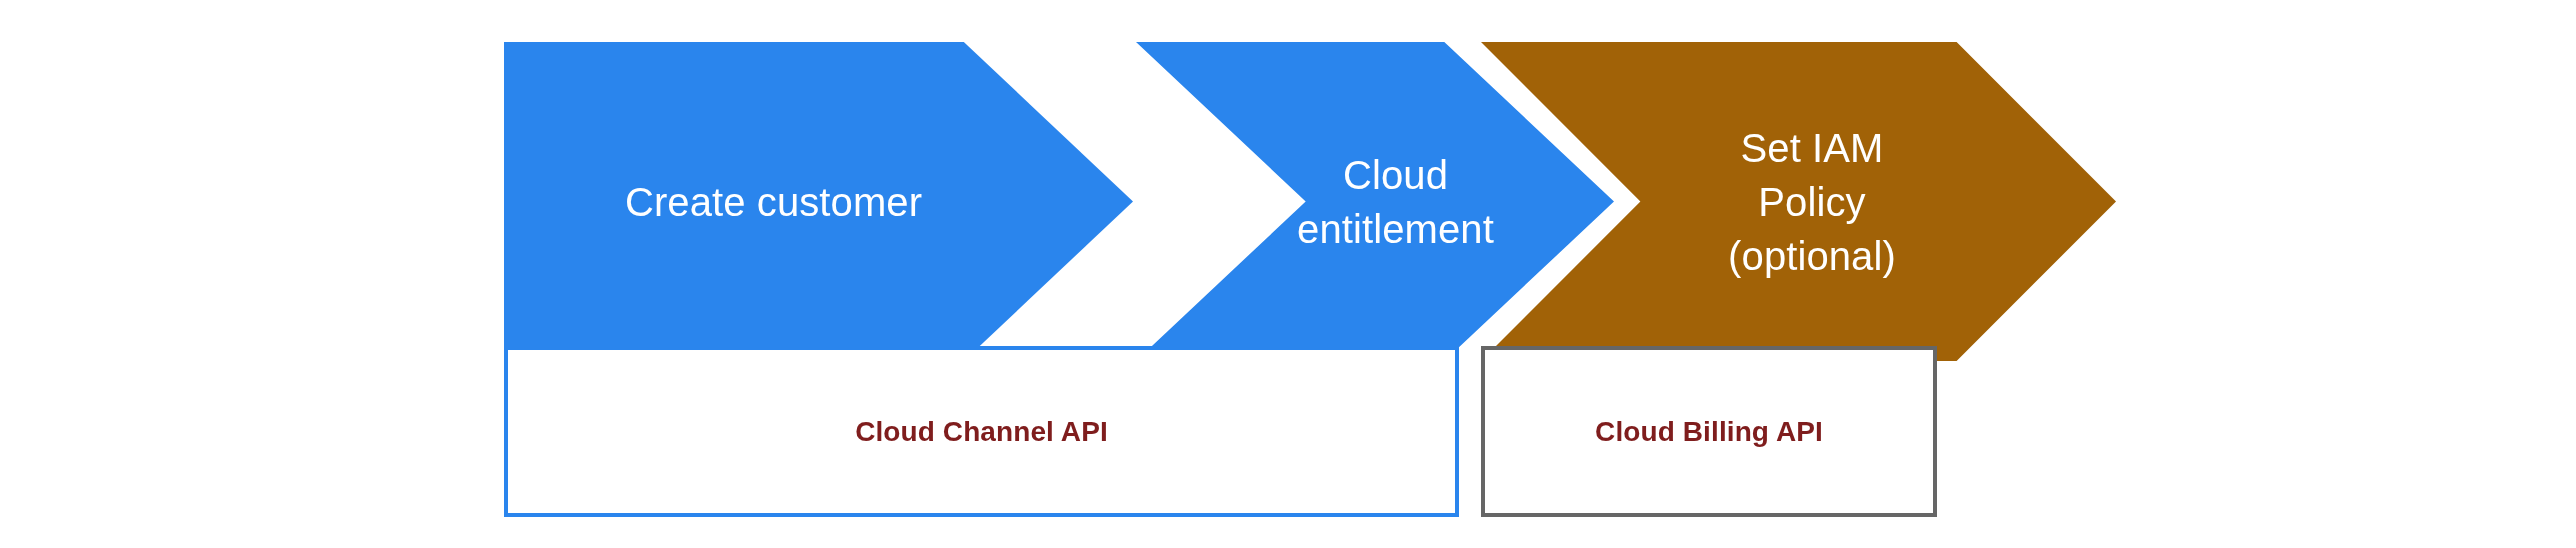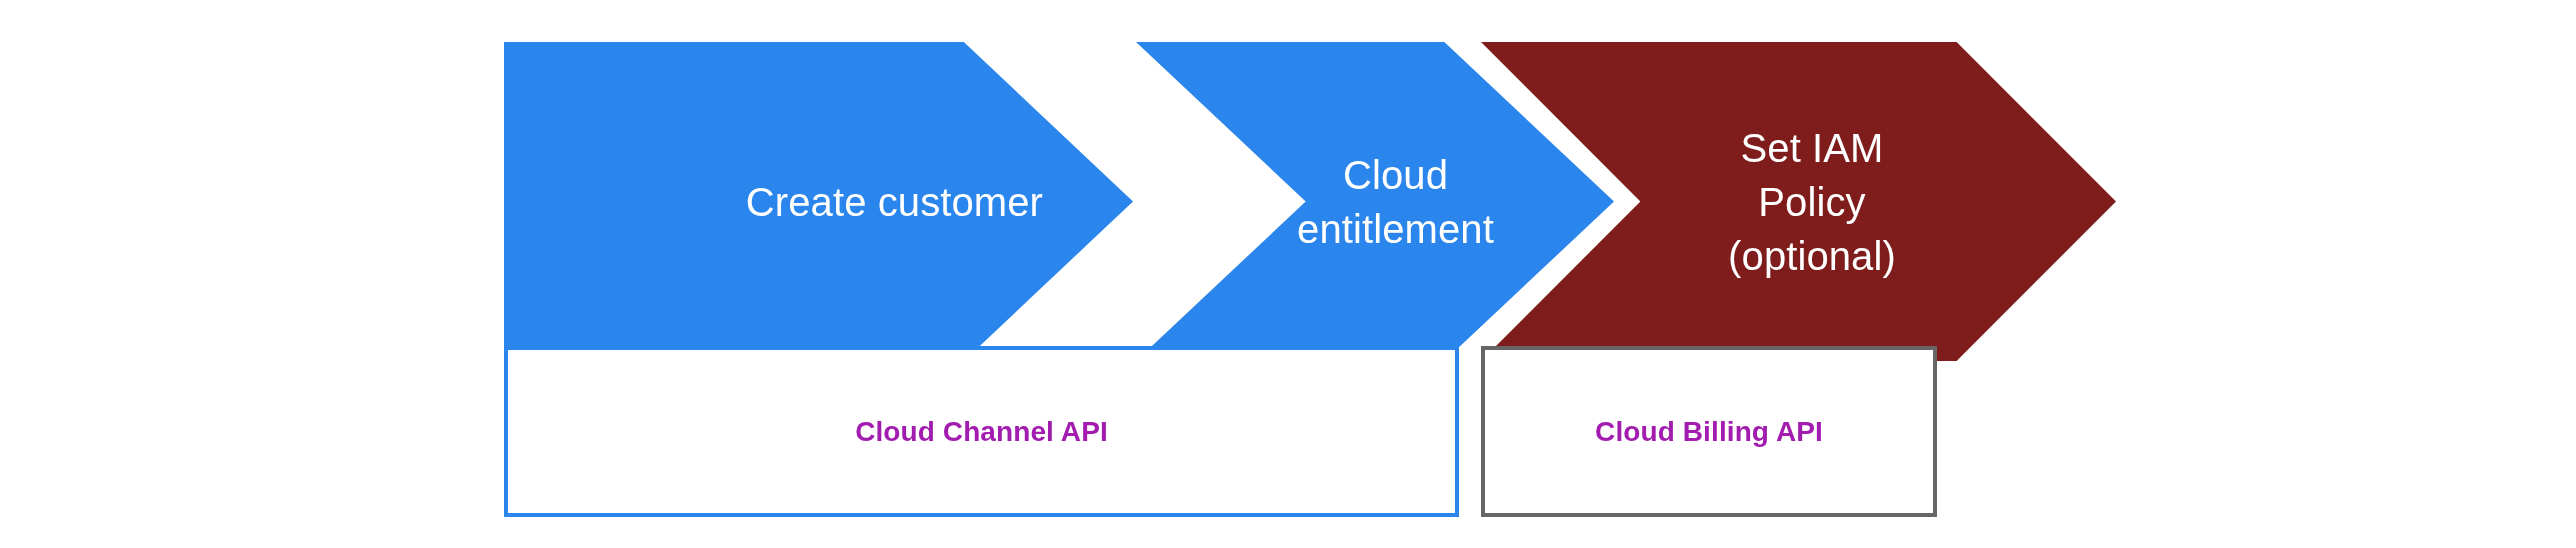--- a/index.html
+++ b/index.html
@@ -40,38 +40,37 @@
     box-sizing: border-box;
   }
 
   
   #chevron-create-customer {
     left: 504px;
     width: 629px;
     background: #2a85ed;
     clip-path: polygon(0 0, 73.1% 0, 100% 50%, 73.1% 100%, 0 100%);
     padding-right: 90px;
-    justify-content: flex-end;
   }
 
   
   #chevron-create-entitlement {
     left: 1136px;
     width: 478px;
     background: #2a85ed;
     clip-path: polygon(0 0, 64.5% 0, 100% 50%, 64.5% 100%, 0 100%, 35.5% 50%);
     padding-left: 145px;
     padding-right: 104px;
   }
 
   
   #chevron-set-iam-policy {
     left: 1481px;
     width: 635px;
-    background: #7f1d1d;
+    background: #a16207;
     clip-path: polygon(0 0, 74.9% 0, 100% 50%, 74.9% 100%, 0 100%, 25.1% 50%);
     padding-left: 159px;
     padding-right: 132px;
   }
 
   .chevron-label {
     color: #ffffff;
     font-size: 40px;
     line-height: 54px;
     text-align: center;
@@ -98,21 +97,21 @@
     border: 4.8px solid #2a85ed;
   }
 
   #api-box-cloud-billing {
     left: 1481px;
     width: 456px;
     border: 4.8px solid #666666;
   }
 
   .api-box-label {
-    color: #a21caf;
+    color: #7f1d1d;
     font-size: 28px;
     font-weight: 700;
     line-height: 33px;
     text-align: center;
     letter-spacing: 0.1px;
   }
 </style>
 </head>
 <body>
 

